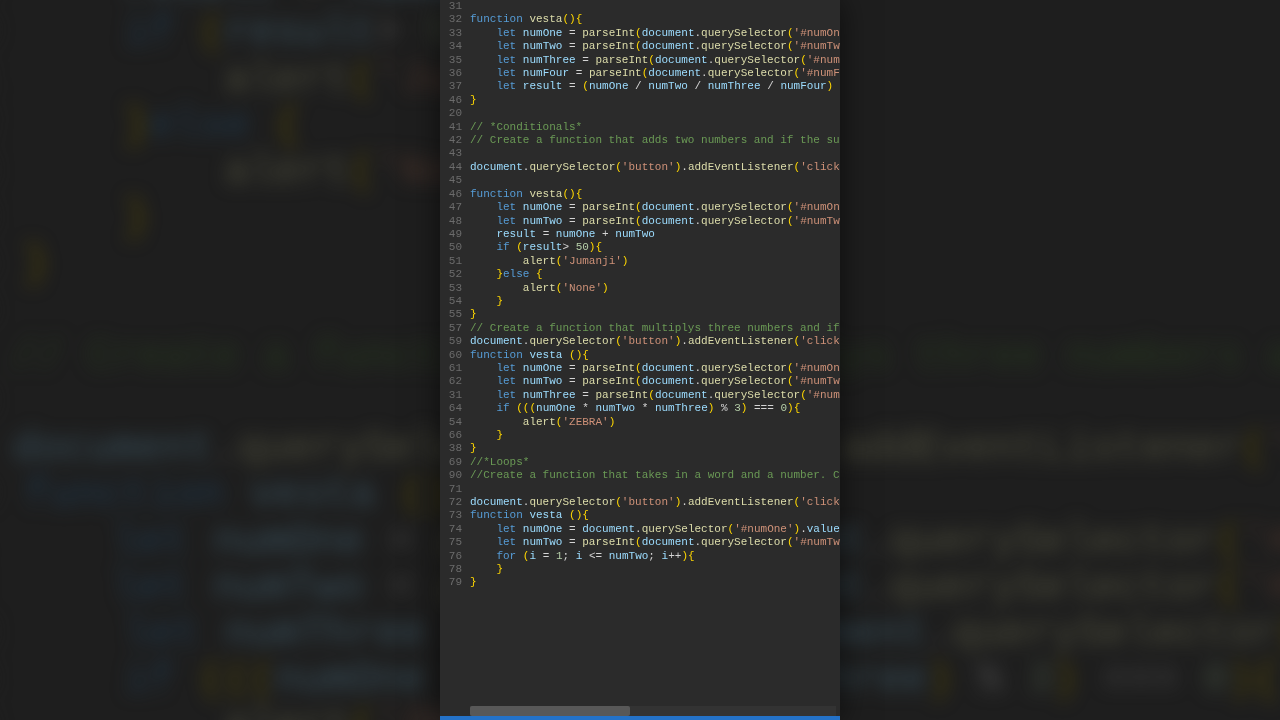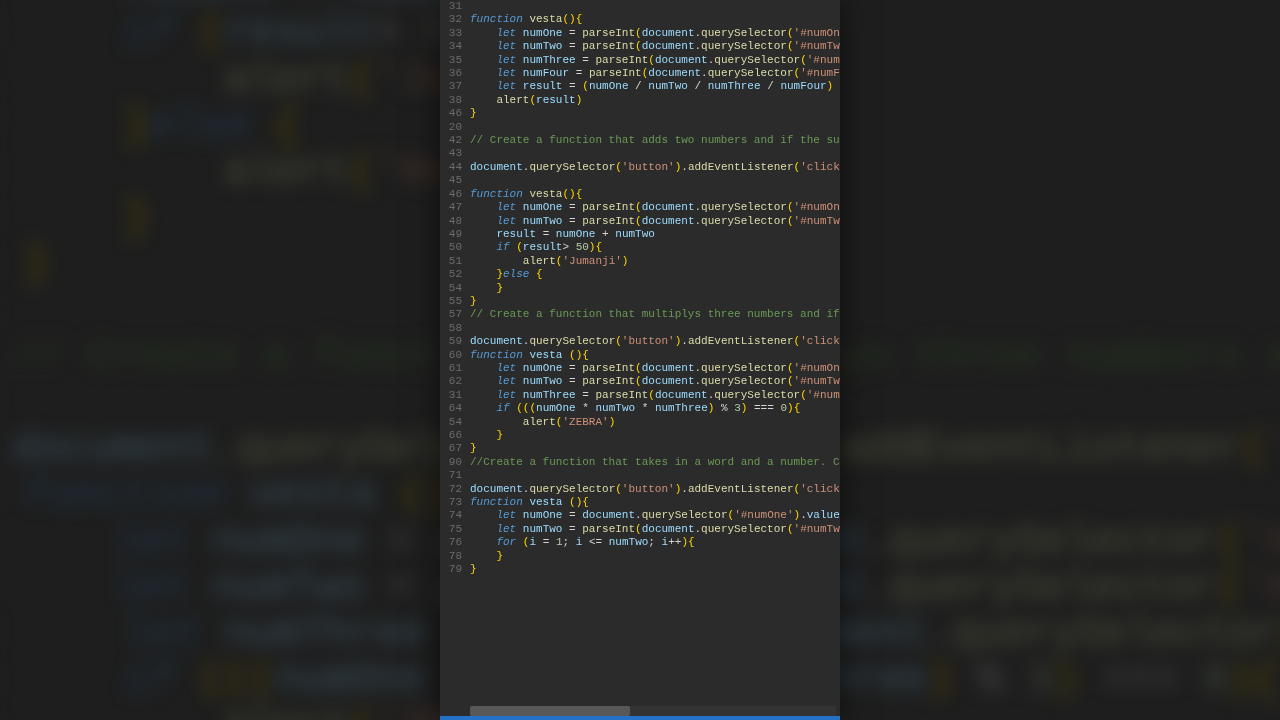--- a/index.html
+++ b/index.html
@@ -56,21 +56,21 @@
     padding-right:8px;
     flex-shrink:0;
     user-select:none;
   }
   .panel .code {
     flex:1;
     color:#d4d4d4;
     overflow:hidden;
   }
   
-  .kw  { color:#569cd6;font-style:italic; }       
+  .kw  { color:#569cd6; }       
   .fn  { color:#dcdcaa; }       
   .str { color:#ce9178; }       
   .num { color:#b5cea8; }       
   .cmt { color:#6a9955; }       
   .pun { color:#d4d4d4; }       
   .var { color:#9cdcfe; }       
   .par { color:#ffd700; }       
   .hscroll {
     position:absolute;
     bottom:4px;
@@ -130,47 +130,48 @@
 
 <div class="panel" id="panel">
   <div id="code-rows">
       <div class="row"><div class="gut">31</div><div class="code"></div></div>
       <div class="row"><div class="gut">32</div><div class="code"><span class="kw">function</span> <span class="fn">vesta</span><span class="par">(</span><span class="par">)</span><span class="par">{</span></div></div>
       <div class="row"><div class="gut">33</div><div class="code">    <span class="kw">let</span> <span class="var">numOne</span> <span class="pun">=</span> <span class="fn">parseInt</span><span class="par">(</span><span class="var">document</span><span class="pun">.</span><span class="fn">querySelector</span><span class="par">(</span><span class="str">'#numOne'</span></div></div>
       <div class="row"><div class="gut">34</div><div class="code">    <span class="kw">let</span> <span class="var">numTwo</span> <span class="pun">=</span> <span class="fn">parseInt</span><span class="par">(</span><span class="var">document</span><span class="pun">.</span><span class="fn">querySelector</span><span class="par">(</span><span class="str">'#numTwo'</span></div></div>
       <div class="row"><div class="gut">35</div><div class="code">    <span class="kw">let</span> <span class="var">numThree</span> <span class="pun">=</span> <span class="fn">parseInt</span><span class="par">(</span><span class="var">document</span><span class="pun">.</span><span class="fn">querySelector</span><span class="par">(</span><span class="str">'#numThree'</span></div></div>
       <div class="row"><div class="gut">36</div><div class="code">    <span class="kw">let</span> <span class="var">numFour</span> <span class="pun">=</span> <span class="fn">parseInt</span><span class="par">(</span><span class="var">document</span><span class="pun">.</span><span class="fn">querySelector</span><span class="par">(</span><span class="str">'#numFour'</span></div></div>
       <div class="row"><div class="gut">37</div><div class="code">    <span class="kw">let</span> <span class="var">result</span> <span class="pun">=</span> <span class="par">(</span><span class="var">numOne</span> <span class="pun">/</span> <span class="var">numTwo</span> <span class="pun">/</span> <span class="var">numThree</span> <span class="pun">/</span> <span class="var">numFour</span><span class="par">)</span></div></div>
-      <div class="row"><div class="gut">38</div><div class="code">    <span class="fn">alert</span><span class="par">(</span><span class="var">result</span><span class="par">)</span></div></div>
       <div class="row"><div class="gut">46</div><div class="code"><span class="par">}</span></div></div>
       <div class="row"><div class="gut">20</div><div class="code"></div></div>
+      <div class="row"><div class="gut">41</div><div class="code"><span class="cmt">// *Conditionals*</span></div></div>
       <div class="row"><div class="gut">42</div><div class="code"><span class="cmt">// Create a function that adds two numbers and if the sum is greater</span></div></div>
       <div class="row"><div class="gut">43</div><div class="code"></div></div>
       <div class="row"><div class="gut">44</div><div class="code"><span class="var">document</span><span class="pun">.</span><span class="fn">querySelector</span><span class="par">(</span><span class="str">'button'</span><span class="par">)</span><span class="pun">.</span><span class="fn">addEventListener</span><span class="par">(</span><span class="str">'click'</span> </div></div>
       <div class="row"><div class="gut">45</div><div class="code"></div></div>
       <div class="row"><div class="gut">46</div><div class="code"><span class="kw">function</span> <span class="fn">vesta</span><span class="par">(</span><span class="par">)</span><span class="par">{</span></div></div>
       <div class="row"><div class="gut">47</div><div class="code">    <span class="kw">let</span> <span class="var">numOne</span> <span class="pun">=</span> <span class="fn">parseInt</span><span class="par">(</span><span class="var">document</span><span class="pun">.</span><span class="fn">querySelector</span><span class="par">(</span><span class="str">'#numOne'</span></div></div>
       <div class="row"><div class="gut">48</div><div class="code">    <span class="kw">let</span> <span class="var">numTwo</span> <span class="pun">=</span> <span class="fn">parseInt</span><span class="par">(</span><span class="var">document</span><span class="pun">.</span><span class="fn">querySelector</span><span class="par">(</span><span class="str">'#numTwo'</span></div></div>
       <div class="row"><div class="gut">49</div><div class="code">    <span class="var">result</span> <span class="pun">=</span> <span class="var">numOne</span> <span class="pun">+</span> <span class="var">numTwo</span></div></div>
       <div class="row"><div class="gut">50</div><div class="code">    <span class="kw">if</span> <span class="par">(</span><span class="var">result</span><span class="pun">&gt;</span> <span class="num">50</span><span class="par">)</span><span class="par">{</span></div></div>
       <div class="row"><div class="gut">51</div><div class="code">        <span class="fn">alert</span><span class="par">(</span><span class="str">'Jumanji'</span><span class="par">)</span></div></div>
       <div class="row"><div class="gut">52</div><div class="code">    <span class="par">}</span><span class="kw">else</span> <span class="par">{</span></div></div>
+      <div class="row"><div class="gut">53</div><div class="code">        <span class="fn">alert</span><span class="par">(</span><span class="str">'None'</span><span class="par">)</span></div></div>
       <div class="row"><div class="gut">54</div><div class="code">    <span class="par">}</span></div></div>
       <div class="row"><div class="gut">55</div><div class="code"><span class="par">}</span></div></div>
       <div class="row"><div class="gut">57</div><div class="code"><span class="cmt">// Create a function that multiplys three numbers and if the product</span></div></div>
-      <div class="row"><div class="gut">58</div><div class="code"></div></div>
       <div class="row"><div class="gut">59</div><div class="code"><span class="var">document</span><span class="pun">.</span><span class="fn">querySelector</span><span class="par">(</span><span class="str">'button'</span><span class="par">)</span><span class="pun">.</span><span class="fn">addEventListener</span><span class="par">(</span><span class="str">'click'</span> </div></div>
       <div class="row"><div class="gut">60</div><div class="code"><span class="kw">function</span> <span class="var">vesta</span> <span class="par">(</span><span class="par">)</span><span class="par">{</span></div></div>
       <div class="row"><div class="gut">61</div><div class="code">    <span class="kw">let</span> <span class="var">numOne</span> <span class="pun">=</span> <span class="fn">parseInt</span><span class="par">(</span><span class="var">document</span><span class="pun">.</span><span class="fn">querySelector</span><span class="par">(</span><span class="str">'#numOne'</span></div></div>
       <div class="row"><div class="gut">62</div><div class="code">    <span class="kw">let</span> <span class="var">numTwo</span> <span class="pun">=</span> <span class="fn">parseInt</span><span class="par">(</span><span class="var">document</span><span class="pun">.</span><span class="fn">querySelector</span><span class="par">(</span><span class="str">'#numTwo'</span></div></div>
       <div class="row"><div class="gut">31</div><div class="code">    <span class="kw">let</span> <span class="var">numThree</span> <span class="pun">=</span> <span class="fn">parseInt</span><span class="par">(</span><span class="var">document</span><span class="pun">.</span><span class="fn">querySelector</span><span class="par">(</span><span class="str">'#numThree'</span></div></div>
       <div class="row"><div class="gut">64</div><div class="code">    <span class="kw">if</span> <span class="par">(</span><span class="par">(</span><span class="par">(</span><span class="var">numOne</span> <span class="pun">*</span> <span class="var">numTwo</span> <span class="pun">*</span> <span class="var">numThree</span><span class="par">)</span> <span class="pun">%</span> <span class="num">3</span><span class="par">)</span> <span class="pun">=</span><span class="pun">=</span><span class="pun">=</span> <span class="num">0</span><span class="par">)</span><span class="par">{</span></div></div>
       <div class="row"><div class="gut">54</div><div class="code">        <span class="fn">alert</span><span class="par">(</span><span class="str">'ZEBRA'</span><span class="par">)</span></div></div>
       <div class="row"><div class="gut">66</div><div class="code">    <span class="par">}</span></div></div>
-      <div class="row"><div class="gut">67</div><div class="code"><span class="par">}</span></div></div>
+      <div class="row"><div class="gut">38</div><div class="code"><span class="par">}</span></div></div>
+      <div class="row"><div class="gut">69</div><div class="code"><span class="cmt">//*Loops*</span></div></div>
       <div class="row"><div class="gut">90</div><div class="code"><span class="cmt">//Create a function that takes in a word and a number. Console log </span></div></div>
       <div class="row"><div class="gut">71</div><div class="code"></div></div>
       <div class="row"><div class="gut">72</div><div class="code"><span class="var">document</span><span class="pun">.</span><span class="fn">querySelector</span><span class="par">(</span><span class="str">'button'</span><span class="par">)</span><span class="pun">.</span><span class="fn">addEventListener</span><span class="par">(</span><span class="str">'click'</span> </div></div>
       <div class="row"><div class="gut">73</div><div class="code"><span class="kw">function</span> <span class="var">vesta</span> <span class="par">(</span><span class="par">)</span><span class="par">{</span></div></div>
       <div class="row"><div class="gut">74</div><div class="code">    <span class="kw">let</span> <span class="var">numOne</span> <span class="pun">=</span> <span class="var">document</span><span class="pun">.</span><span class="fn">querySelector</span><span class="par">(</span><span class="str">'#numOne'</span><span class="par">)</span><span class="pun">.</span><span class="var">value</span></div></div>
       <div class="row"><div class="gut">75</div><div class="code">    <span class="kw">let</span> <span class="var">numTwo</span> <span class="pun">=</span> <span class="fn">parseInt</span><span class="par">(</span><span class="var">document</span><span class="pun">.</span><span class="fn">querySelector</span><span class="par">(</span><span class="str">'#numTwo'</span></div></div>
       <div class="row"><div class="gut">76</div><div class="code">    <span class="kw">for</span> <span class="par">(</span><span class="var">i</span> <span class="pun">=</span> <span class="num">1</span><span class="pun">;</span> <span class="var">i</span> <span class="pun">&lt;</span><span class="pun">=</span> <span class="var">numTwo</span><span class="pun">;</span> <span class="var">i</span><span class="pun">+</span><span class="pun">+</span><span class="par">)</span><span class="par">{</span></div></div>
       <div class="row"><div class="gut">78</div><div class="code">    <span class="par">}</span></div></div>
       <div class="row"><div class="gut">79</div><div class="code"><span class="par">}</span></div></div>
     </div>

